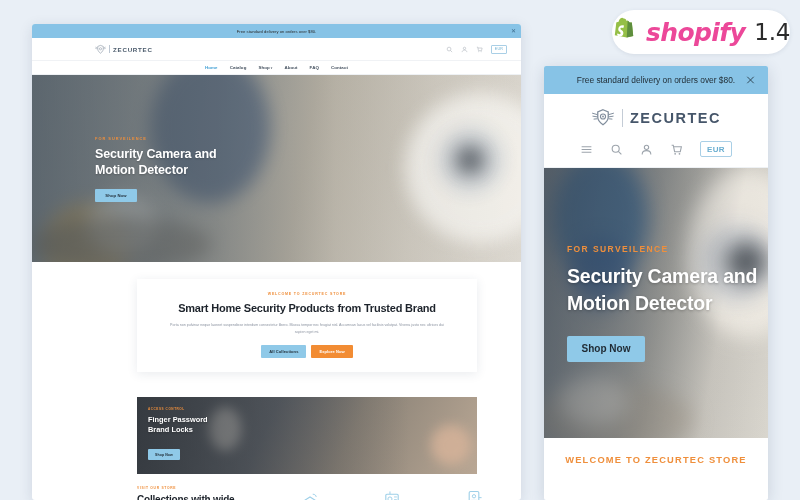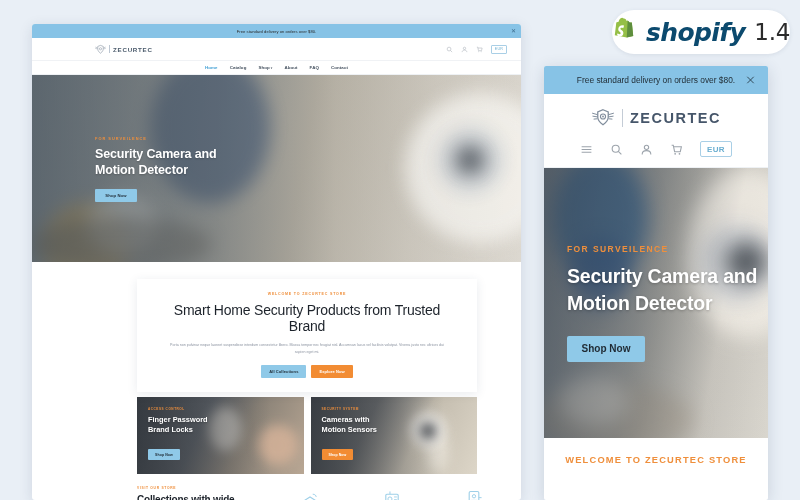--- a/index.html
+++ b/index.html
@@ -19,21 +19,21 @@
     border-radius: 22px;
     display: flex; align-items: center; justify-content: center;
     gap: 9px;
     box-shadow: 0 1px 4px rgba(40,60,90,.10);
     z-index: 40;
   }
   .shopify-bag { width: 26px; height: 30px; position: relative; }
   .shopify-word {
     font-family: "DejaVu Sans", sans-serif;
     font-size: 25px; font-weight: 700; font-style: italic;
-    color: #0c4a6e; letter-spacing: -.6px;
+    color: #ec4899; letter-spacing: -.6px;
   }
   .shopify-ver {
     font-family: "DejaVu Sans", sans-serif;
     font-size: 23px; font-weight: 400; color: #2b2b2b;
     letter-spacing: -.3px;
   }
 
   
   .desktop {
     position: absolute;
@@ -130,21 +130,21 @@
     position: absolute; left: 105px; top: 255px;
     width: 340px; background: #fff;
     box-shadow: 0 2px 10px rgba(40,60,90,.10);
     padding: 13px 22px 14px; text-align: center; z-index: 6;
   }
   .d-card-kicker {
     font-size: 3.6px; font-weight: 700; color: #ef8f3c;
     letter-spacing: .8px; margin-bottom: 6px;
   }
   .d-card-title {
-    font-size: 14px; font-weight: 400; color: #1d232b;
+    font-size: 11px; font-weight: 700; color: #1d232b;
     letter-spacing: -.2px; margin-bottom: 8px;
   }
   .d-card-body {
     font-size: 3.6px; color: #8b93a0; line-height: 1.85;
     max-width: 280px; margin: 0 auto 10px;
   }
   .d-card-btns { display: flex; justify-content: center; gap: 5px; }
   .d-btn {
     border: 0; font-size: 4px; font-weight: 700; cursor: pointer;
     padding: 4px 8px; border-radius: 1px; letter-spacing: .1px;
@@ -374,33 +374,20 @@
       <span class="pblob p1b"></span>
       <div class="d-promo-inner">
         <div class="d-promo-kicker">ACCESS CONTROL</div>
         <div class="d-promo-title">
           <span>Finger Password</span><br>
           <span>Brand Locks</span>
         </div>
         <button class="d-promo-btn blue">Shop Now</button>
       </div>
     </div>
-    <div class="d-promo two">
-      <span class="pblob p2c"></span>
-      <span class="pblob p2a"></span>
-      <span class="pblob p2b"></span>
-      <div class="d-promo-inner">
-        <div class="d-promo-kicker">SECURITY SYSTEM</div>
-        <div class="d-promo-title">
-          <span>Cameras with</span><br>
-          <span>Motion Sensors</span>
-        </div>
-        <button class="d-promo-btn orange">Shop Now</button>
-      </div>
-    </div>
   </div>
 
   <div class="d-coll">
     <div class="d-coll-left">
       <div class="d-coll-kicker">VISIT OUR STORE</div>
       <div class="d-coll-title">Collections with wide</div>
     </div>
     <div class="d-coll-icons">
       <svg class="d-coll-icon" viewBox="0 0 32 32">
         <path d="M5 20 L16 13 L27 20 L16 24 Z" fill="none" stroke="#8cc7e4" stroke-width="1.6"></path>

